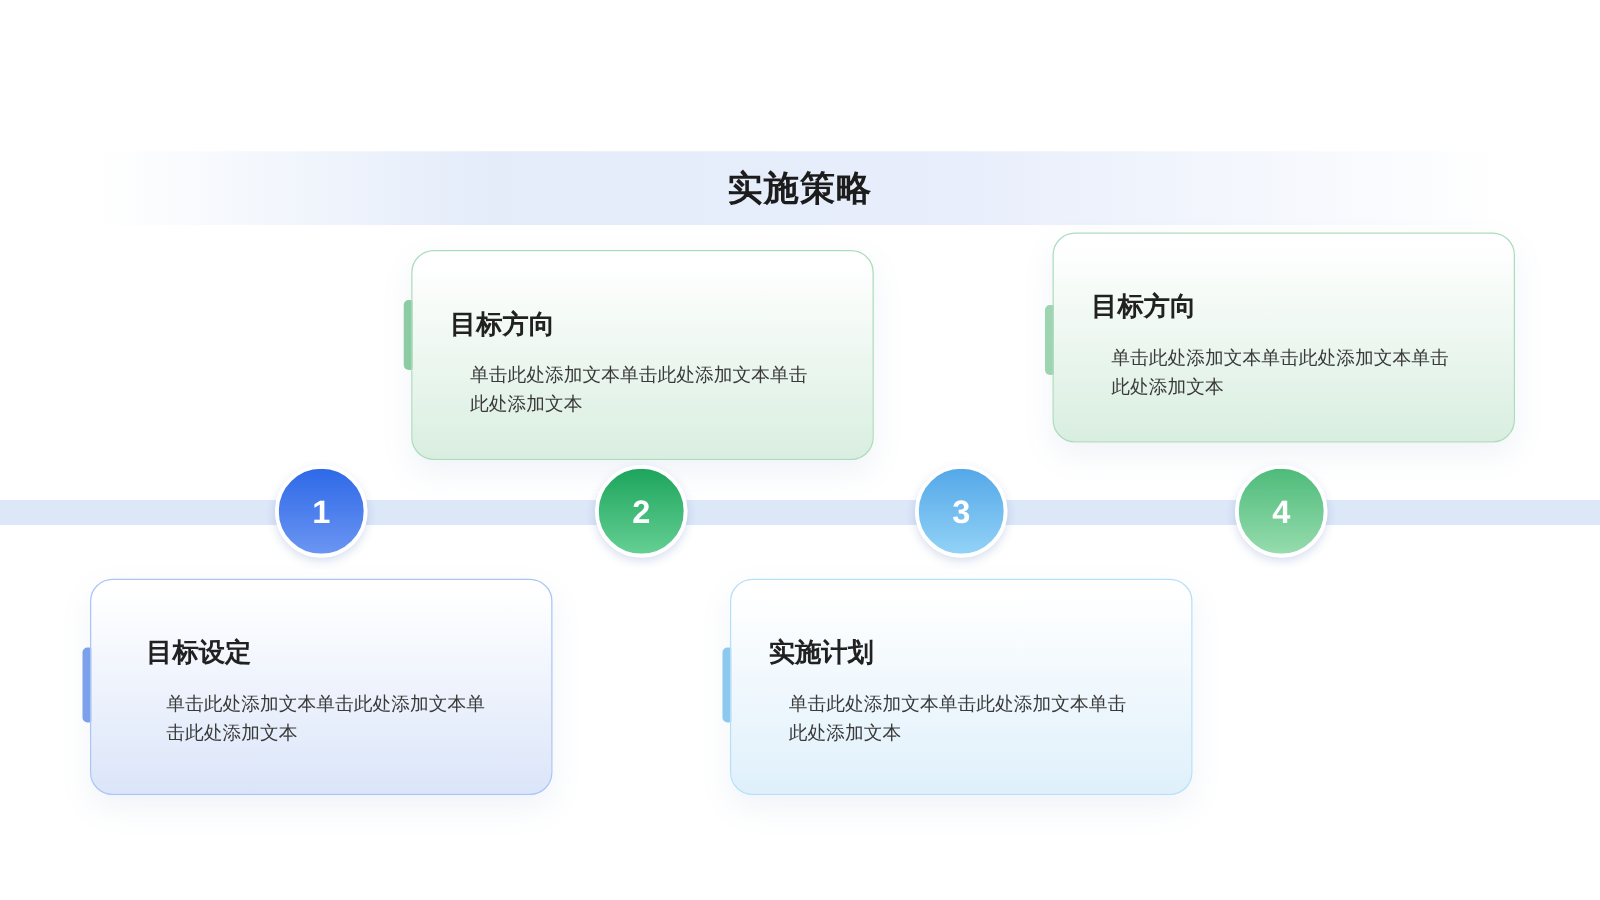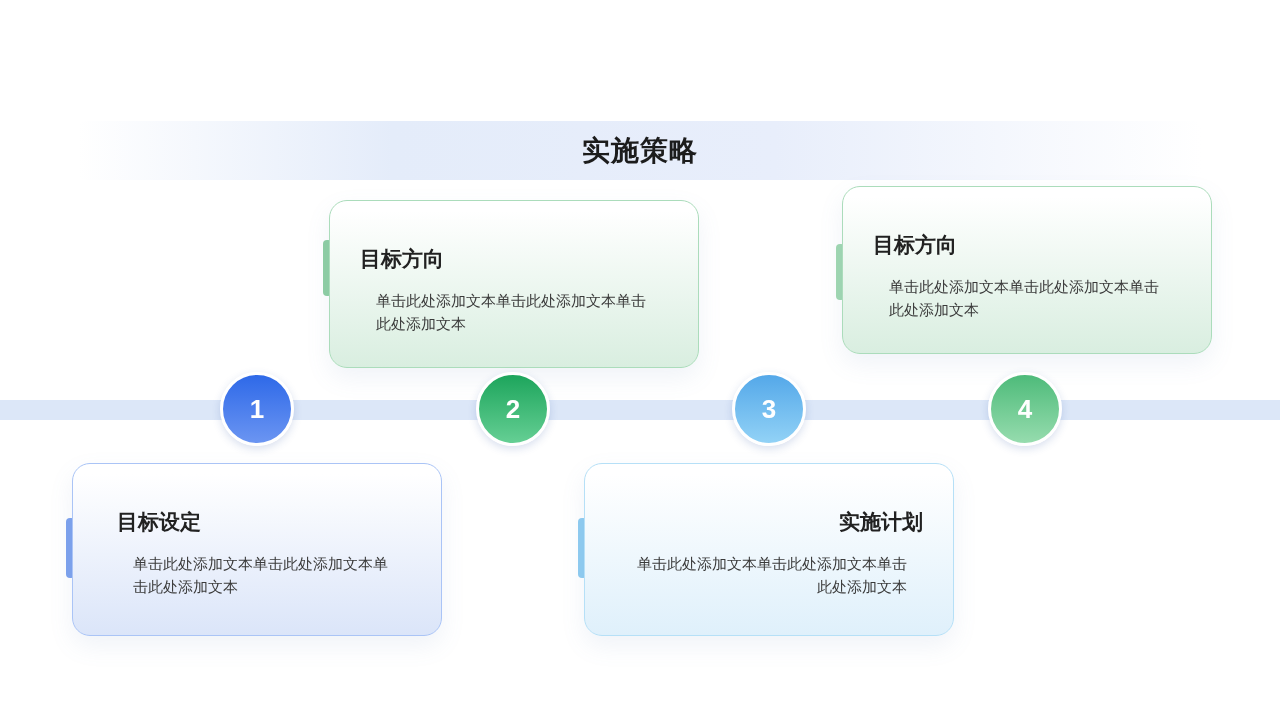--- a/index.html
+++ b/index.html
@@ -116,21 +116,20 @@
     background: linear-gradient(180deg, #ffffff 6%, #d9eee0 100%);
   }
   .card-blue {
     border: 1px solid #aac4f6;
     background: linear-gradient(180deg, #ffffff 6%, #dbe5f9 100%);
     padding-left: 44px;
   }
   .card-sky {
     border: 1px solid #b6e0f7;
     background: linear-gradient(180deg, #ffffff 6%, #dff0fb 100%);
-    text-align: right;
   }
   .pos-top-left     { left: 329px; top: 200px; height: 168px; }
   .pos-top-right    { left: 842px; top: 186px; height: 168px; }
   .pos-bottom-left  { left: 72px;  top: 463px; height: 173px; }
   .pos-bottom-right { left: 584px; top: 463px; height: 173px; }
 </style>
 </head>
 <body>
 
 <div class="slide">

